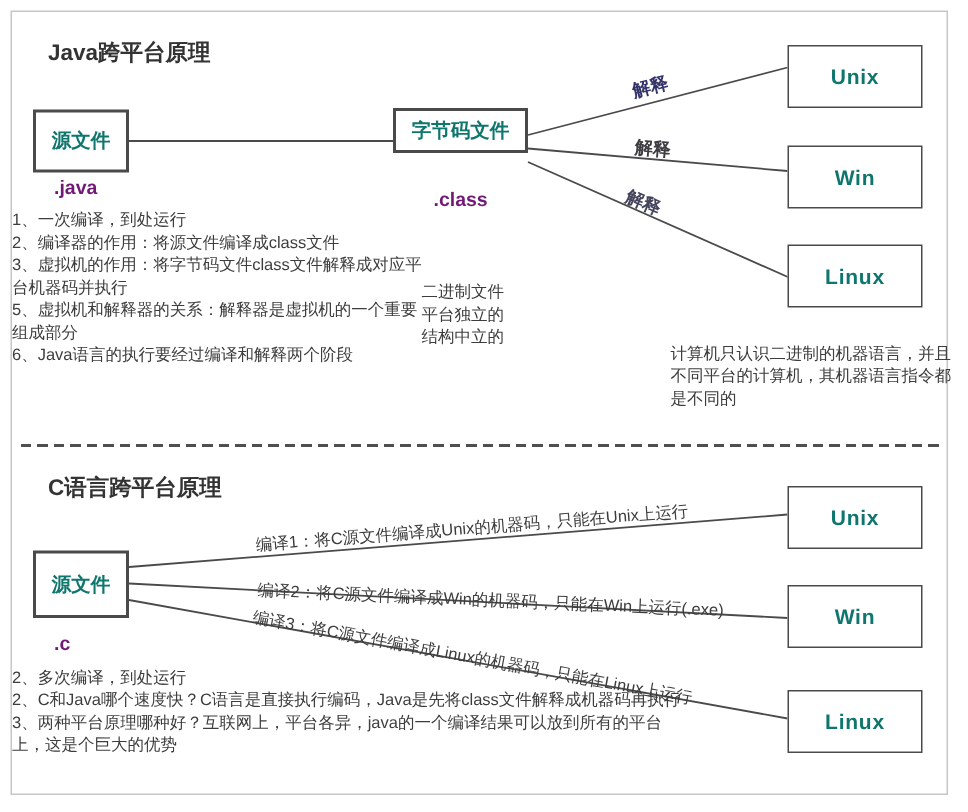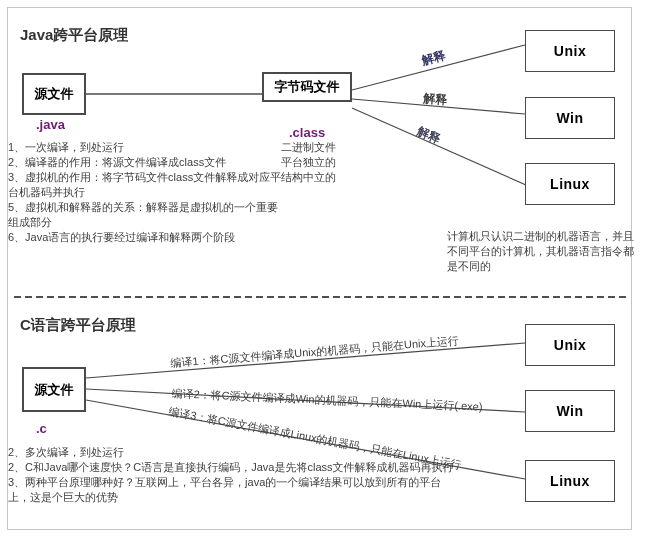--- a/index.html
+++ b/index.html
@@ -2,29 +2,29 @@
 <html><head>
 <meta charset="utf-8">
 <style>
   html,body { margin:0; padding:0; background:#ffffff; }
   body { font-family:"Liberation Sans","DejaVu Sans",sans-serif; }
   .canvas { position:relative; width:645px; height:541px; background:#ffffff; overflow:hidden; }
   .frame { position:absolute; left:7px; top:7px; width:623px; height:521px; border:1px solid #c6c6c6; }
   svg.lines { position:absolute; left:0; top:0; width:645px; height:541px; pointer-events:none; }
   .divider { position:absolute; left:14px; top:296px; width:615px; height:2px;
              background:repeating-linear-gradient(90deg,#4f4f4f 0 7px,transparent 7px 11px); }
-  .title { position:absolute; font-size:15px; font-weight:bold; color:#333333; white-space:nowrap; }
+  .title { position:absolute; font-size:15px; font-weight:bold; color:#333333; white-space:nowrap;margin-left:12px; }
   .node { position:absolute; box-sizing:border-box; background:#ffffff; border:2px solid #4a4a4a;
-          display:flex; align-items:center; justify-content:center; font-weight:bold; color:#000000; }
+          display:flex; align-items:center; justify-content:center; font-weight:bold; color:#0f766e; }
   .node.platform { border-width:1.5px; font-size:14px; letter-spacing:.5px; }
   .node.cjk { font-size:13px; }
   .ext { position:absolute; font-size:13px; font-weight:bold; color:#701a75; white-space:nowrap; }
   .notes { position:absolute; font-size:11px; line-height:15px; color:#3d3d3d; }
   .notes div { margin:0; }
-  .small-notes { position:absolute; font-size:11px; line-height:15px; color:#3d3d3d; }
+  .small-notes { position:absolute; font-size:11px; line-height:15px; color:#3d3d3d;margin-top:48px; }
   .edge-label { position:absolute; font-size:12px; font-weight:bold; color:#34346a;
                 transform-origin:left top; white-space:nowrap; }
   .edge-label.g1 { color:#3e3e42; }
   .edge-label.g2 { color:#44445c; }
   .compile-label { position:absolute; font-size:11px; color:#3d3d3d;
                    transform-origin:left top; white-space:nowrap; }
 </style>
 </head>
 <body>
 

